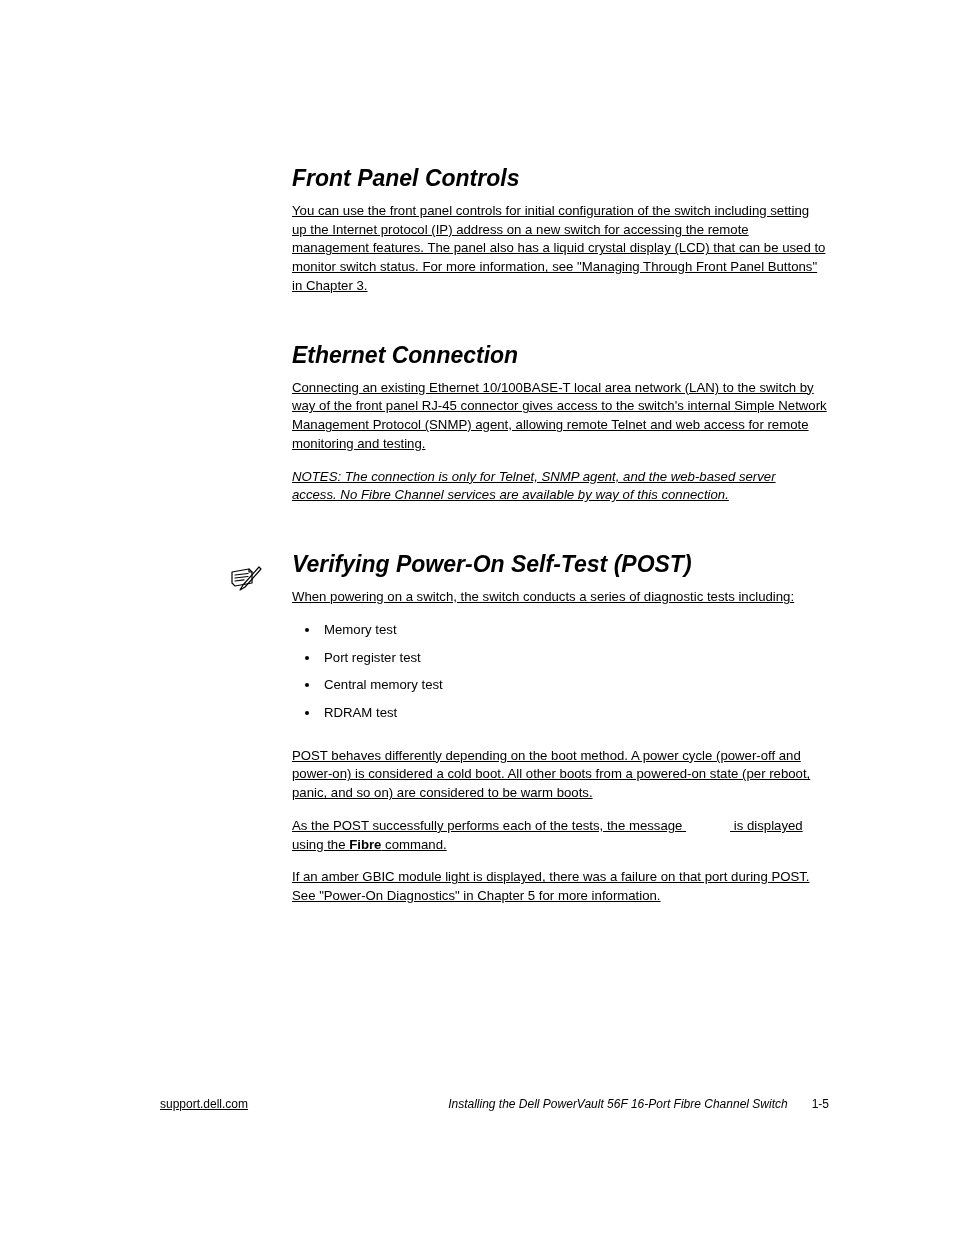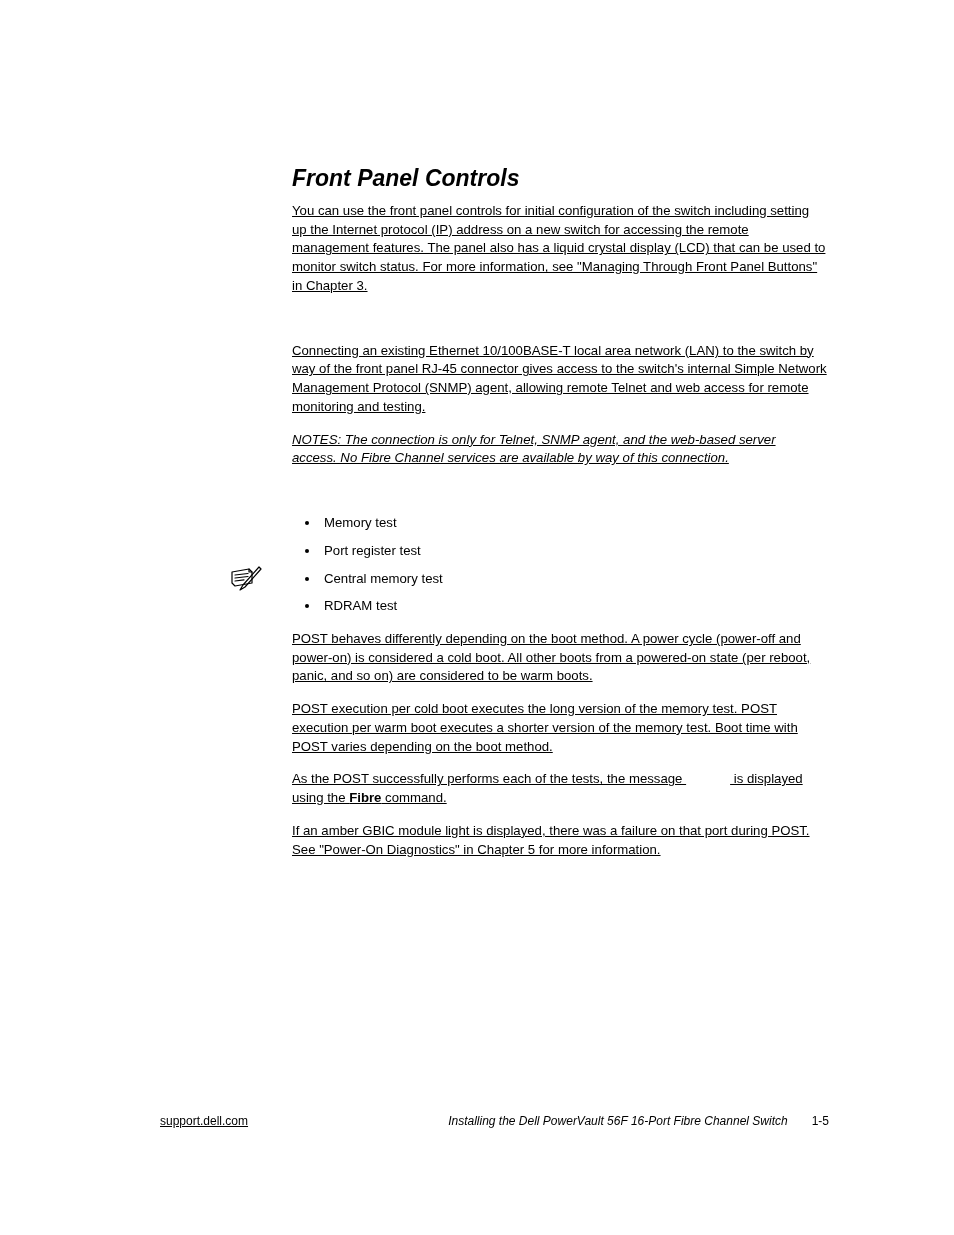--- a/index.html
+++ b/index.html
@@ -34,42 +34,42 @@
     margin: 0 0 14px 0;
     text-decoration: underline;
   }
   .note {
     font-style: italic;
     font-size: 13.2px;
     line-height: 1.42;
     margin: 0 14px 14px 0;
   }
   ul {
-    margin: 0 0 14px 0;
+    margin: 0 0 24px 0;
     padding-left: 28px;
   }
   li {
     font-size: 13.2px;
     line-height: 1.42;
     margin-bottom: 9px;
     padding-left: 4px;
   }
   .section-gap {
     height: 32px;
   }
   .note-icon {
     position: absolute;
     left: 229px;
     top: 565px;
     width: 36px;
     height: 30px;
   }
   .footer {
     position: absolute;
-    bottom: 107px;
+    bottom: 124px;
     left: 160px;
     right: 125px;
     font-size: 12px;
     display: flex;
     justify-content: space-between;
     align-items: flex-start;
   }
   .footer-left {
     text-decoration: underline;
   }
@@ -100,33 +100,35 @@
     </svg>
   </div>
 
   <div class="content">
 
     <h2>Front Panel Controls</h2>
     <p>You can use the front panel controls for initial configuration of the switch including setting up the Internet protocol (IP) address on a new switch for accessing the remote management features. The panel also has a liquid crystal display (LCD) that can be used to monitor switch status. For more information, see "Managing Through Front Panel Buttons" in Chapter 3.</p>
 
     <div class="section-gap"></div>
 
+    <h2>Ethernet Connection</h2>
     <p>Connecting an existing Ethernet 10/100BASE-T local area network (LAN) to the switch by way of the front panel RJ-45 connector gives access to the switch's internal Simple Network Management Protocol (SNMP) agent, allowing remote Telnet and web access for remote monitoring and testing.</p>
     <p class="note">NOTES: The connection is only for Telnet, SNMP agent, and the web-based server access. No Fibre Channel services are available by way of this connection.</p>
 
     <div class="section-gap"></div>
 
+    <h2>Verifying Power-On Self-Test (POST)</h2>
+    <p>When powering on a switch, the switch conducts a series of diagnostic tests including:</p>
     <ul>
       <li>Memory test</li>
       <li>Port register test</li>
       <li>Central memory test</li>
       <li>RDRAM test</li>
     </ul>
     <p>POST behaves differently depending on the boot method. A power cycle (power-off and power-on) is considered a cold boot. All other boots from a powered-on state (per reboot, panic, and so on) are considered to be warm boots.</p>
-    <p>POST execution per cold boot executes the long version of the memory test. POST execution per warm boot executes a shorter version of the memory test. Boot time with POST varies depending on the boot method.</p>
     <p><span>As the POST successfully performs each of the tests, the message </span><span style="visibility:hidden">Passed</span><span> is displayed using the </span><span class="bold">Fibre</span><span> command.</span></p>
     <p>If an amber GBIC module light is displayed, there was a failure on that port during POST. See "Power-On Diagnostics" in Chapter 5 for more information.</p>
 
   </div>
 
   <div class="footer">
     <span class="footer-left">support.dell.com</span>
     <span class="footer-right">
       <span>Installing the Dell PowerVault 56F 16-Port Fibre Channel Switch</span><span class="pg">1-5</span>
     </span>

